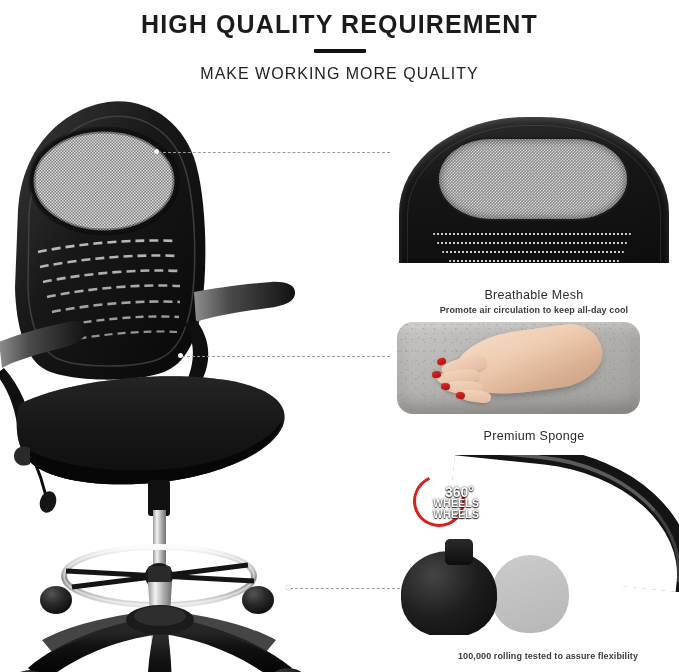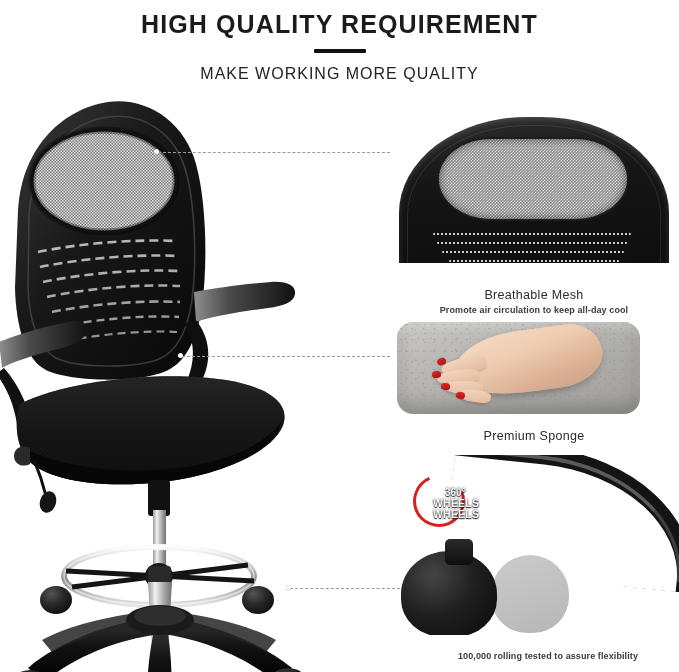--- a/index.html
+++ b/index.html
@@ -153,21 +153,21 @@
     border-radius:50%;
     border: 3px solid #d8201c;
     border-top-color: transparent;
     transform: rotate(22deg);
   }
   .swivel-txt {
     position:absolute; left:44px; top:32px; width:92px;
     color:#ffffff; font-weight:bold; line-height:11px;
     text-shadow: 0 0 2px rgba(0,0,0,.9), 0 1px 1px rgba(0,0,0,.8);
   }
-  .sw-deg { font-size:10px;padding-left:12px; }
+  .sw-deg { font-size:14px;padding-left:12px; }
   .sw-l1, .sw-l2 { font-size:10.5px; letter-spacing:.2px; }
 
   .cap-bottom { position:absolute; left:403px; top:648px; }
 </style>
 </head>
 <body>
 
 <div id="page">
 
   <div class="hdr">

